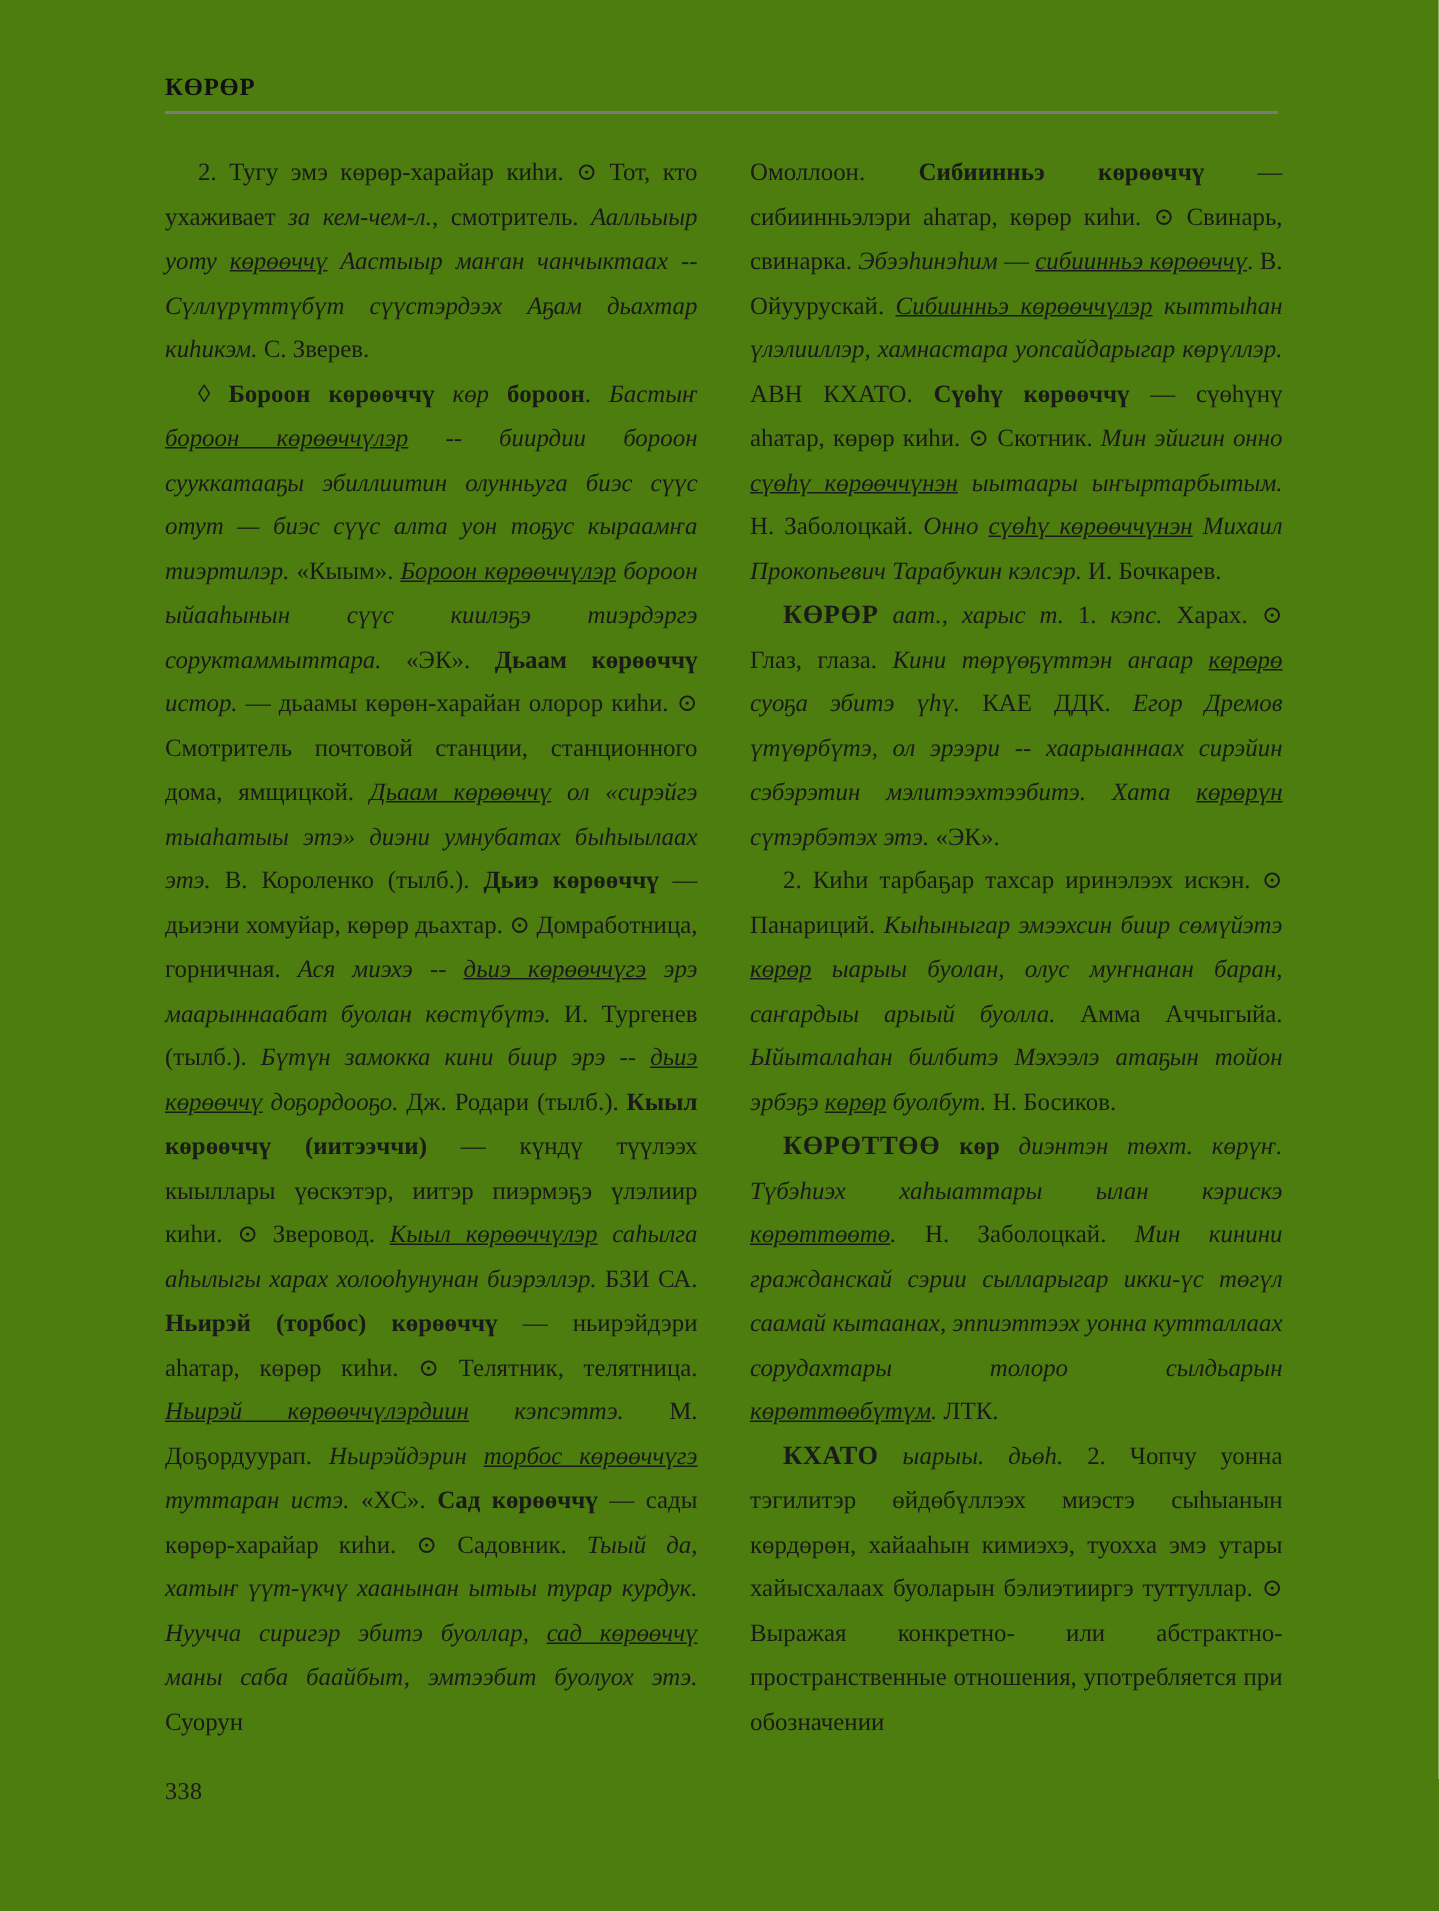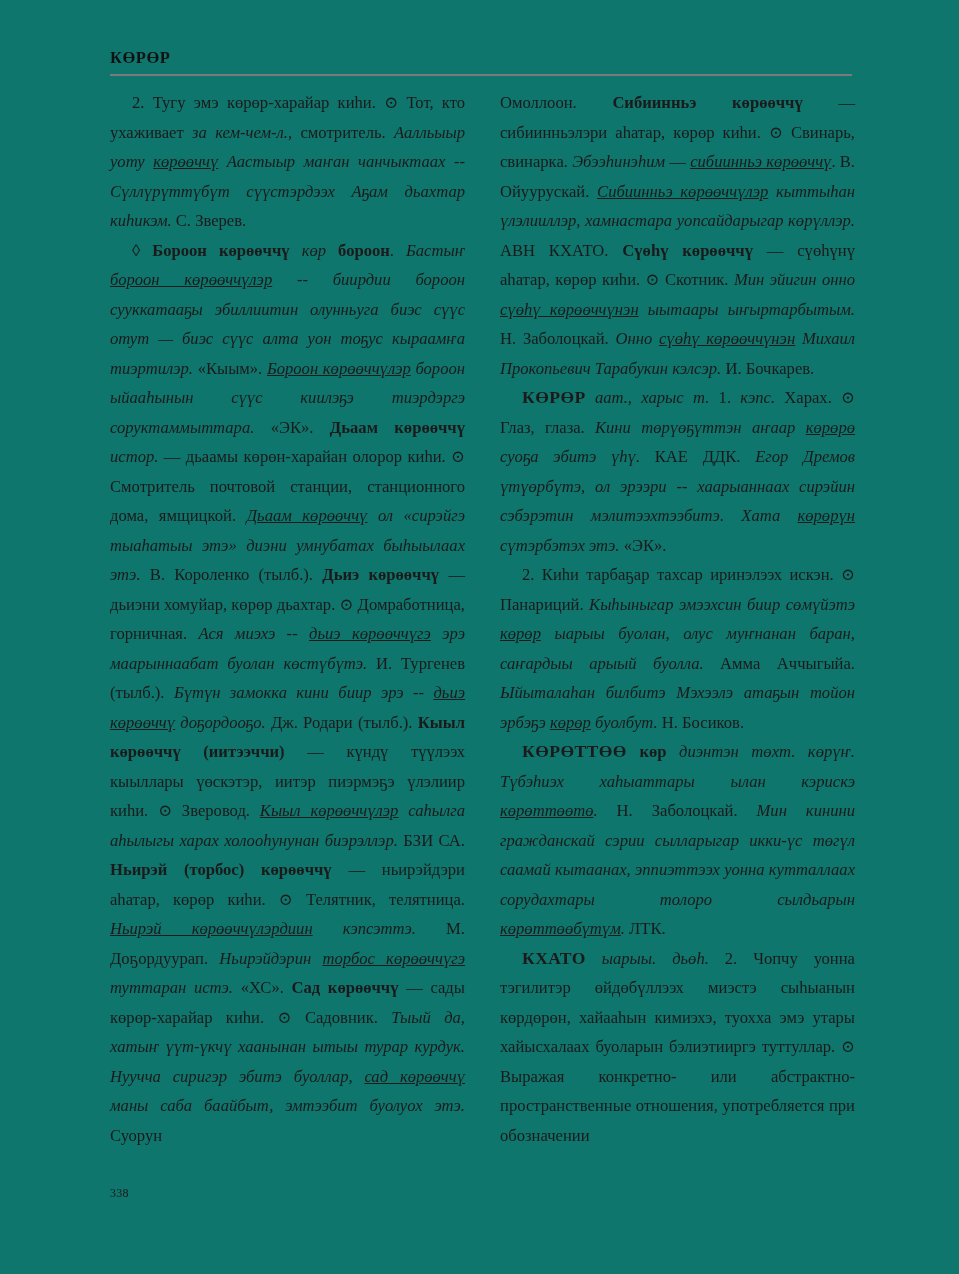--- a/index.html
+++ b/index.html
@@ -13,21 +13,21 @@
     font-family: "Liberation Serif", "DejaVu Serif", serif;
     color: #1a1a1a;
     position: relative;
     overflow: hidden;
   }
   .page {
     position: absolute;
     left: 0; top: 0;
     width: 959px;
     height: 1274px;
-    background: #0f766e;
+    background: #4d7c0f;
   }
 
   
   .header-zone {
     position: absolute;
     left: 110px;
     top: 50px;
     width: 742px;
   }
   .running-head {
@@ -43,21 +43,21 @@
     margin-top: 7px;
     height: 2px;
     background: #7a7a78;
     width: 742px;
   }
 
   
   .columns {
     position: absolute;
     left: 110px;
-    top: 88px;
+    top: 100px;
     width: 745px;
     height: 1075px;
     display: flex;
     gap: 35px;
   }
   .col {
     width: 355px;
     font-size: 16.6px;
     line-height: 29.5px;
     text-align: justify;
@@ -81,21 +81,21 @@
     font-weight: bold;
     font-size: 17.6px;
     letter-spacing: 0.4px;
   }
 
   
   .folio {
     position: absolute;
     left: 110px;
     top: 1186px;
-    font-size: 12px;
+    font-size: 16px;
     color: #1a1a1a;
     letter-spacing: 0.3px;
   }
 </style>
 </head>
 <body>
 
 <div class="page">
 
   <div class="header-zone">

